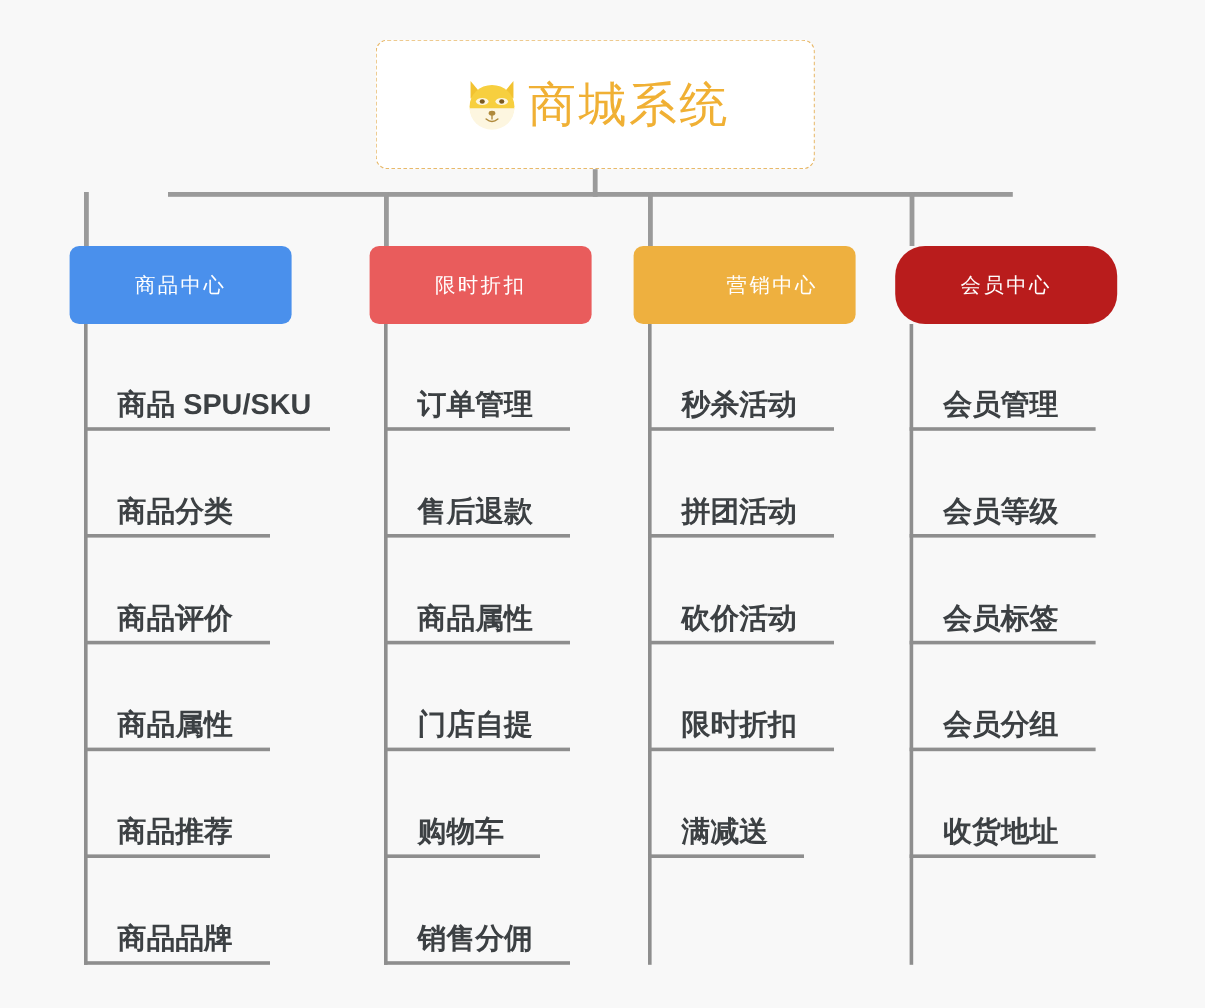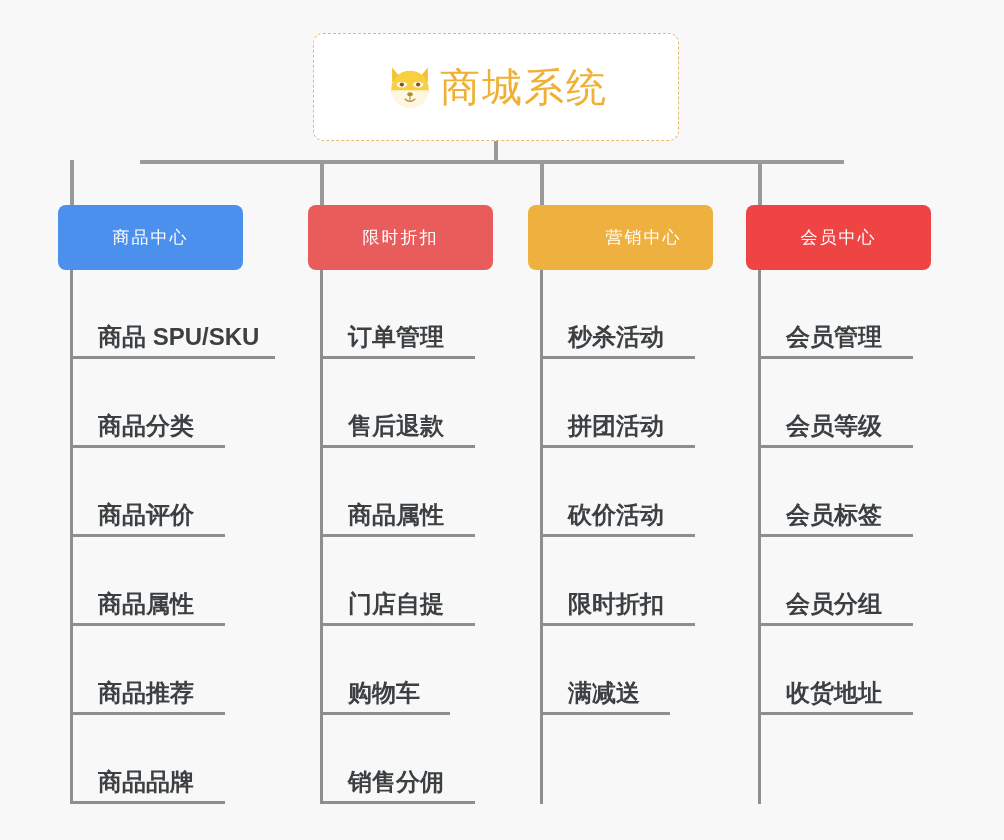--- a/index.html
+++ b/index.html
@@ -255,21 +255,21 @@
           <div class="leaf-underline" style="width: 155px;"></div>
         </div>
         <div class="leaf">
           <span class="leaf-label">满减送</span>
           <div class="leaf-underline" style="width: 130px;"></div>
         </div>
       </div>
     </div>
     <div class="column" style="left: 746px; width: 185px;">
       <div class="col-drop"></div>
-      <div class="cat-header" style="background: #ef4444;">
+      <div class="cat-header" style="background: #b91c1c; border-radius: 25px;">
         <span>会员中心</span>
       </div>
       <div class="leaves">
         <div class="spine" style="height: 534px;"></div>
         <div class="leaf">
           <span class="leaf-label">会员管理</span>
           <div class="leaf-underline" style="width: 155px;"></div>
         </div>
         <div class="leaf">
           <span class="leaf-label">会员等级</span>

